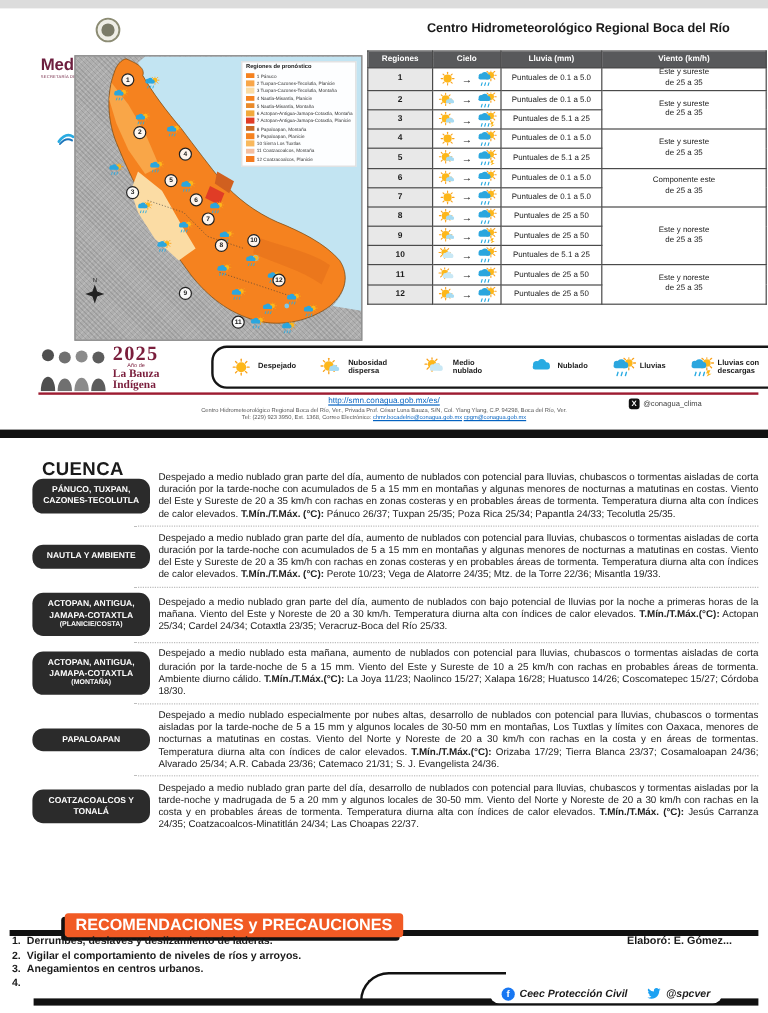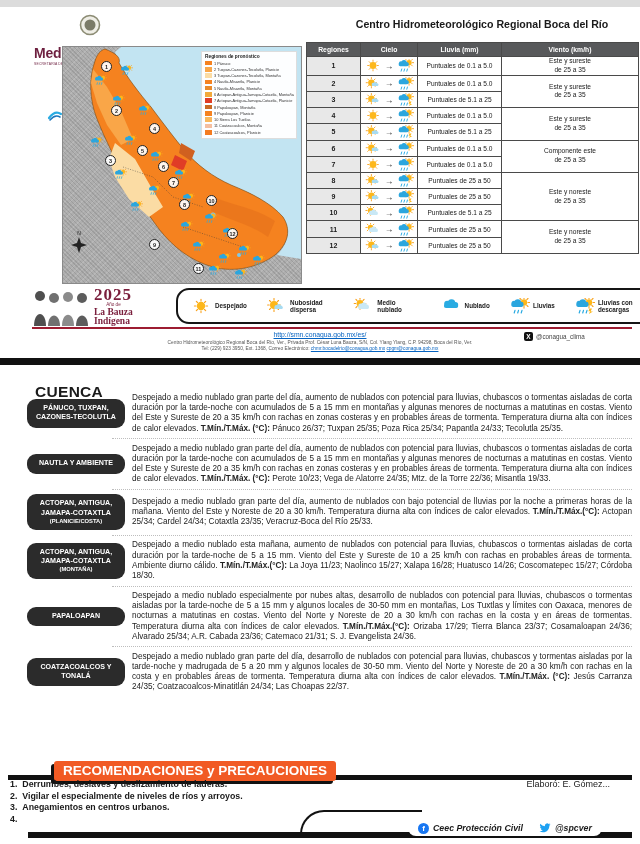--- a/index.html
+++ b/index.html
@@ -81,21 +81,21 @@
     padding:5px 3px;font-weight:bold;font-size:7.1px;line-height:1.3;}
   .blk .tag .sub{font-size:5.8px;font-weight:bold;}
   .blk p{flex:1;margin:0;font-size:8.2px;line-height:1.24;text-align:justify;color:#222;}
   .dotsep{border-bottom:1.6px dotted #bdbdbd;margin:2.5px 8px 2.5px 112px;}
 
   .rec-bar{position:absolute;top:417px;left:8px;width:624px;height:5px;background:#111;}
   .rec-banner{position:absolute;top:403px;left:54px;width:282px;background:#f15a24;color:#fff;
     font-size:13.5px;font-weight:bold;text-align:center;padding:2px 0 3px;border-radius:3px;box-shadow:-3px 3px 0 #111;}
   .rec-items{position:absolute;top:421px;left:10px;width:470px;}
   .rec-items .ri{font-size:8.8px;font-weight:bold;line-height:1.32;display:flex;gap:5px;}
-  .author{position:absolute;top:421px;right:30px;font-size:9px;font-weight:normal;}
+  .author{position:absolute;top:421px;right:30px;font-size:9px;font-weight:bold;}
   .bot-bar{position:absolute;top:474px;left:28px;width:604px;height:6px;background:#111;}
   .swoosh{position:absolute;top:452px;left:300px;width:120px;height:24px;border-top:2px solid #111;
     border-left:2px solid #111;border-top-left-radius:24px;}
   .social{position:absolute;top:462px;left:408px;display:flex;align-items:center;gap:16px;background:#fff;
     padding:2px 10px;border-radius:10px;}
   .soc{display:flex;align-items:center;gap:4px;font-size:8.8px;font-weight:bold;font-style:italic;}
   .fb{width:11px;height:11px;border-radius:50%;background:#1877f2;color:#fff;font-size:8px;font-weight:bold;
     font-style:normal;display:flex;align-items:center;justify-content:center;}
 </style>
 </head>
@@ -1559,21 +1559,21 @@
 
     <div class="rec-bar"></div>
     <div class="rec-banner">RECOMENDACIONES y PRECAUCIONES</div>
     <div class="rec-items" id="rec-items">
         <div class="ri">
           <span>1.</span>
           <span>Derrumbes, deslaves y deslizamiento de laderas.</span>
         </div>
         <div class="ri">
           <span>2.</span>
-          <span>Vigilar el especialmente de niveles de ríos y arroyos.</span>
+          <span>Vigilar el comportamiento de niveles de ríos y arroyos.</span>
         </div>
         <div class="ri">
           <span>3.</span>
           <span>Anegamientos en centros urbanos.</span>
         </div>
         <div class="ri">
           <span>4.</span>
         </div>
       </div>
     <div class="author">Elaboró: E. Gómez...</div>

